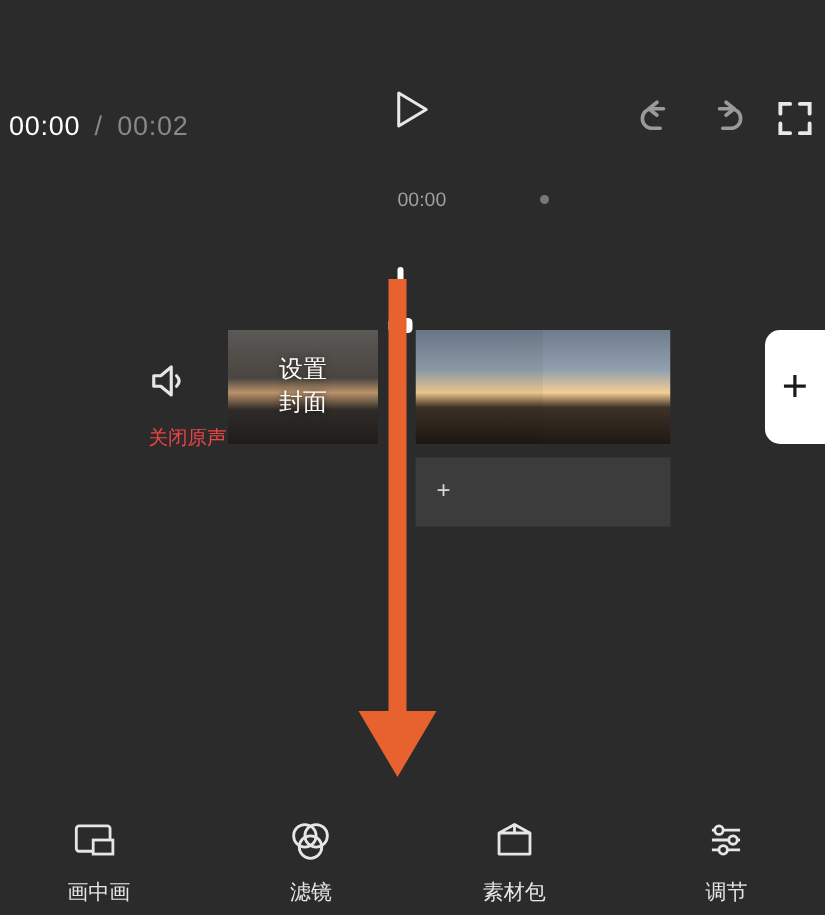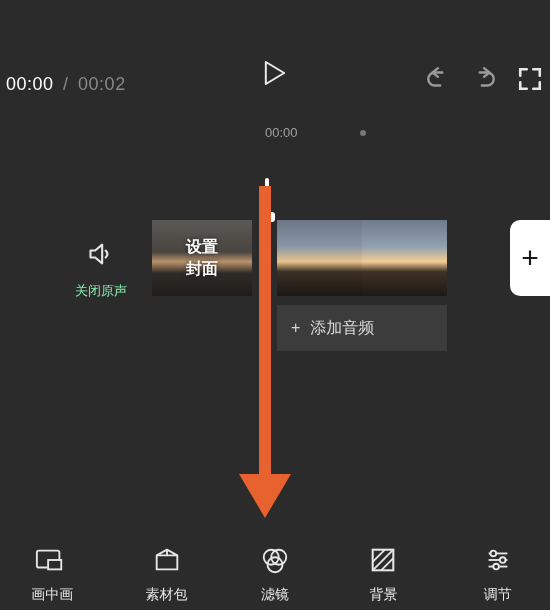--- a/index.html
+++ b/index.html
@@ -77,40 +77,40 @@
     .sound-col {
       position: absolute;
       top: 140px;
       left: 75px;
       display: flex;
       flex-direction: column;
       align-items: center;
       gap: 10px;
       cursor: pointer;
     }
-    .sound-col .label { font-size: 13px; color: #86efac; }
+    .sound-col .label { font-size: 13px; color: #ef4444; margin-left: 24px; }
     
     .cover-thumb {
       position: absolute;
       top: 120px;
       left: 152px;
       width: 100px;
       height: 76px;
       background: linear-gradient(#5a5956 0%, #4a4540 42%, #b9926a 55%, #2f2b28 70%, #1f1c19 100%);
       display: flex;
       align-items: center;
       justify-content: center;
       cursor: pointer;
     }
     .cover-thumb .txt {
       color: #fff;
       font-size: 16px;
       line-height: 1.35;
       text-align: left;
-      font-weight: 700;
+      font-weight: 400;
       text-shadow: 0 0 4px rgba(0,0,0,.6);
       white-space: pre;
     }
     .clip-strip {
       position: absolute;
       top: 120px;
       left: 277px;
       width: 170px;
       height: 76px;
       display: flex;
@@ -281,21 +281,20 @@
   </div>
 
   <div class="playhead"></div>
 
   <div class="add-btn">
     <span>+</span>
   </div>
 
   <div class="audio-row">
     <span class="plus">+</span>
-    <span>添加音频</span>
   </div>
 
   <svg class="annotation-arrow" width="60" height="335">
     <line x1="30" y1="0" x2="30" y2="292" stroke="#e7622f" stroke-width="12"></line>
     <polygon points="4,288 56,288 30,332" fill="#e7622f"></polygon>
   </svg>
 </div>
 
 <div class="bottombar">
 
@@ -306,49 +305,38 @@
           <rect x="14" y="16" width="14" height="10" fill="#2b2b2b" stroke="#e6e6e6" stroke-width="2"></rect>
         </svg>
     </span>
     <span class="tlabel">画中画</span>
   </div>
 
 
   <div class="tool">
     <span>
       <svg viewBox="0 0 32 32">
-          <path d="M5 11 L16 5 L27 11 V26 H5 Z M5 11 H27 M16 5 V11" fill="none" stroke="#e6e6e6" stroke-width="2" stroke-linejoin="round"></path>
-        </svg>
-    </span>
-    <span class="tlabel">素材包</span>
-  </div>
-
-  <div class="tool">
-    <span>
-      <svg viewBox="0 0 32 32">
           <circle cx="12" cy="13" r="8" fill="none" stroke="#e6e6e6" stroke-width="2"></circle>
           <circle cx="20" cy="13" r="8" fill="none" stroke="#e6e6e6" stroke-width="2"></circle>
           <circle cx="16" cy="21" r="8" fill="none" stroke="#e6e6e6" stroke-width="2"></circle>
         </svg>
     </span>
     <span class="tlabel">滤镜</span>
   </div>
 
-
   <div class="tool">
     <span>
       <svg viewBox="0 0 32 32">
-          <rect x="5" y="5" width="22" height="22" fill="none" stroke="#e6e6e6" stroke-width="2.2"></rect>
-          <line x1="5" y1="27" x2="27" y2="5" stroke="#e6e6e6" stroke-width="2"></line>
-          <line x1="5" y1="18" x2="18" y2="5" stroke="#e6e6e6" stroke-width="2"></line>
-          <line x1="14" y1="27" x2="27" y2="14" stroke="#e6e6e6" stroke-width="2"></line>
-        </svg>
-    </span>
-    <span class="tlabel">背景</span>
-  </div>
+          <path d="M5 11 L16 5 L27 11 V26 H5 Z M5 11 H27 M16 5 V11" fill="none" stroke="#e6e6e6" stroke-width="2" stroke-linejoin="round"></path>
+        </svg>
+    </span>
+    <span class="tlabel">素材包</span>
+  </div>
+
+
 
   <div class="tool adj">
     <span>
       <svg viewBox="0 0 32 32">
         <line x1="6" y1="9" x2="26" y2="9" stroke="#e6e6e6" stroke-width="2"></line>
         <line x1="6" y1="16" x2="26" y2="16" stroke="#e6e6e6" stroke-width="2"></line>
         <line x1="6" y1="23" x2="26" y2="23" stroke="#e6e6e6" stroke-width="2"></line>
         <circle cx="11" cy="9" r="3" fill="#2b2b2b" stroke="#e6e6e6" stroke-width="2"></circle>
         <circle cx="21" cy="16" r="3" fill="#2b2b2b" stroke="#e6e6e6" stroke-width="2"></circle>
         <circle cx="14" cy="23" r="3" fill="#2b2b2b" stroke="#e6e6e6" stroke-width="2"></circle>

